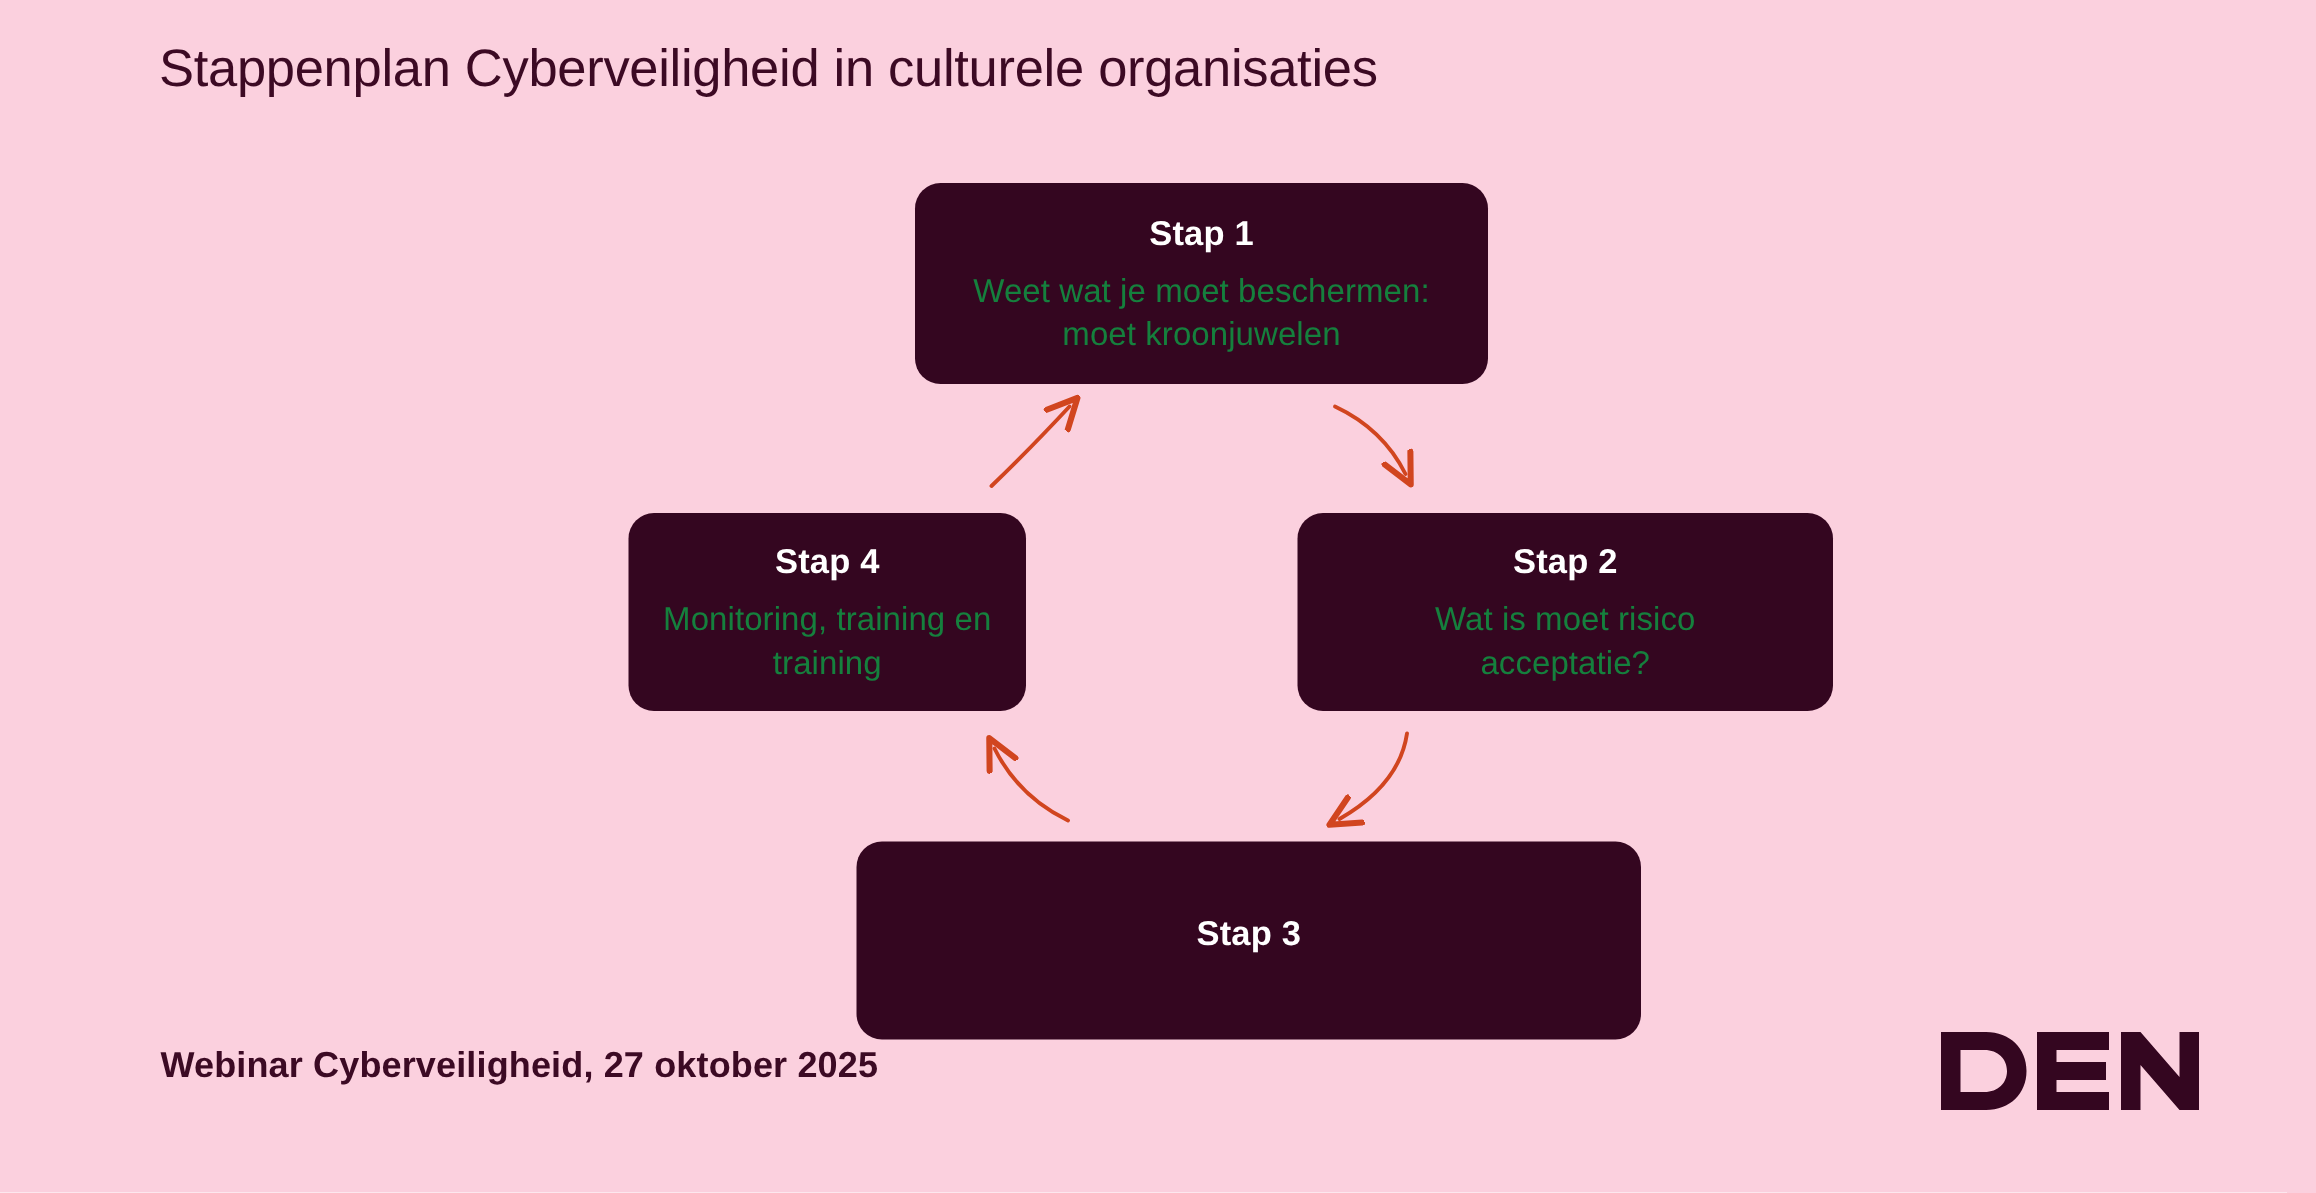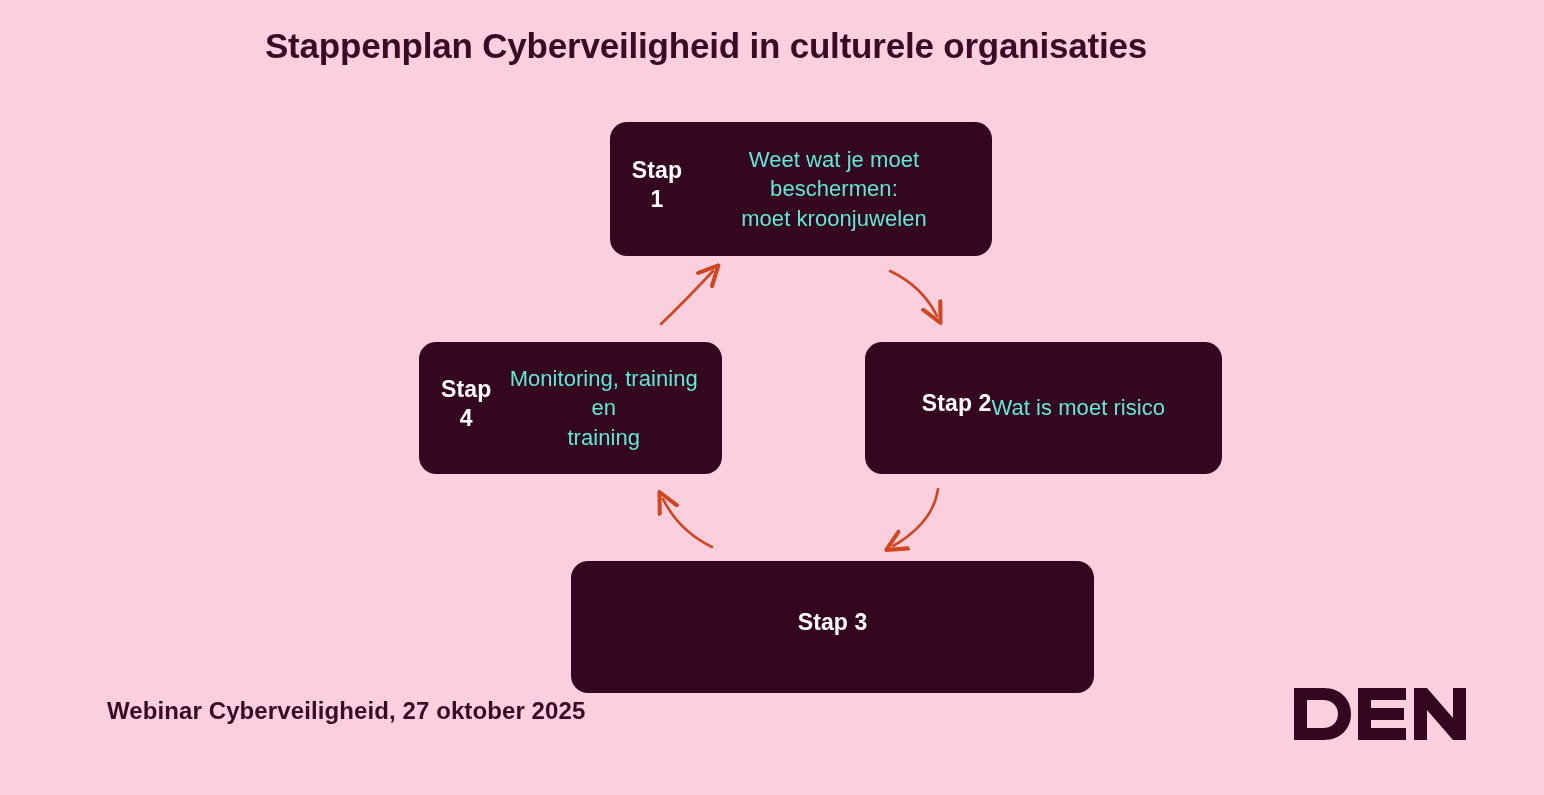--- a/index.html
+++ b/index.html
@@ -24,62 +24,61 @@
     background: #fbd0de;
   }
 
   
   .slide-title {
     position: absolute;
     left: 106px;
     top: 26px;
     width: 1200px;
     font-size: 35px;
-    font-weight: 700;
+    font-weight: 400;
     letter-spacing: -0.2px;
     color: #3c0a24;
     line-height: 1.15;
     white-space: nowrap;
-    text-align: center;
   }
 
   
   .step-box {
     position: absolute;
     box-sizing: border-box;
     background: #340620;
     border-radius: 17px;
     color: #ffffff;
     display: flex;
-    flex-direction: row;
+    flex-direction: column;
     align-items: center;
     justify-content: center;
     text-align: center;
     padding: 10px 14px;
   }
   .step-title {
     font-size: 23px;
     font-weight: 700;
     line-height: 1.25;
     color: #ffffff;
     letter-spacing: 0.1px;
     margin-bottom: 9px;
   }
   .step-desc {
     font-size: 22px;
     font-weight: 400;
     line-height: 1.32;
-    color: #5eead4;
+    color: #15803d;
     letter-spacing: 0.05px;
   }
 
   #box-step-1 { left: 610px; top: 122px;  width: 382px; height: 134px; }
   #box-step-2 { left: 841px; top: 342px;  width: 357px; height: 132px; margin-left: 24px; }
   #box-step-3 { left: 571px; top: 561px;  width: 523px; height: 132px; }
-  #box-step-4 { left: 419px; top: 342px;  width: 303px; height: 132px; }
+  #box-step-4 { left: 419px; top: 342px;  width: 265px; height: 132px; }
 
   
   #arrow-layer {
     position: absolute;
     left: 0;
     top: 0;
     width: 1544px;
     height: 795px;
     pointer-events: none;
   }
@@ -133,20 +132,21 @@
     <div class="step-desc">
       <div>Weet wat je moet beschermen:</div>
       <div>moet kroonjuwelen</div>
     </div>
   </div>
 
   <div class="step-box" id="box-step-2">
     <div class="step-title">Stap 2</div>
     <div class="step-desc">
       <div>Wat is moet risico</div>
+      <div>acceptatie?</div>
     </div>
   </div>
 
   <div class="step-box" id="box-step-3">
     <div class="step-title">Stap 3</div>
   </div>
 
   <div class="step-box" id="box-step-4">
     <div class="step-title">Stap 4</div>
     <div class="step-desc">

